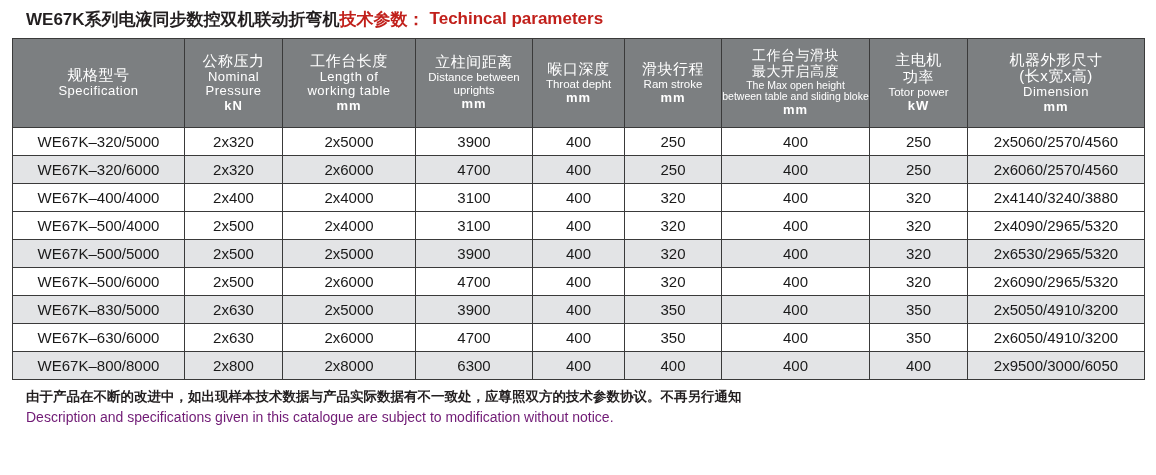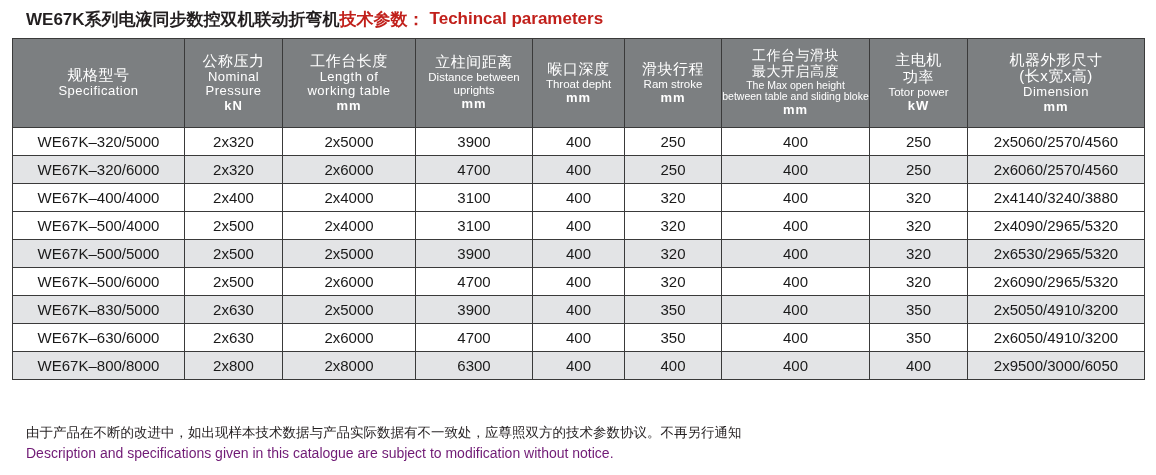--- a/index.html
+++ b/index.html
@@ -118,25 +118,24 @@
   col.c7 { width: 98px; }
   col.c8 { width: 177px; }
 
   
   .footnote {
     padding-left: 14px;
     padding-top: 7px;
   }
   .fn-cn {
     font-size: 13.5px;
-    font-weight: normal;
+    font-weight: bold;
     color: #231f20;
     line-height: 1.45;
     white-space: nowrap;
-    margin-top: 36px;
   }
   .fn-en {
     font-size: 14px;
     color: #701a75;
     line-height: 1.45;
     white-space: nowrap;
   }
 </style>
 </head>
 <body>

